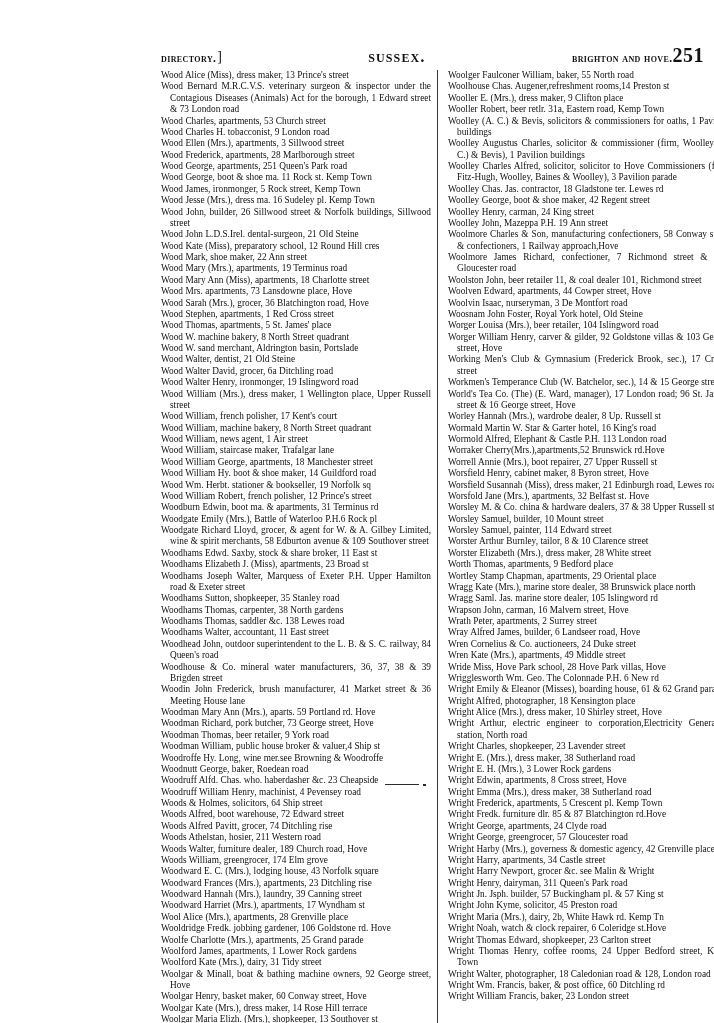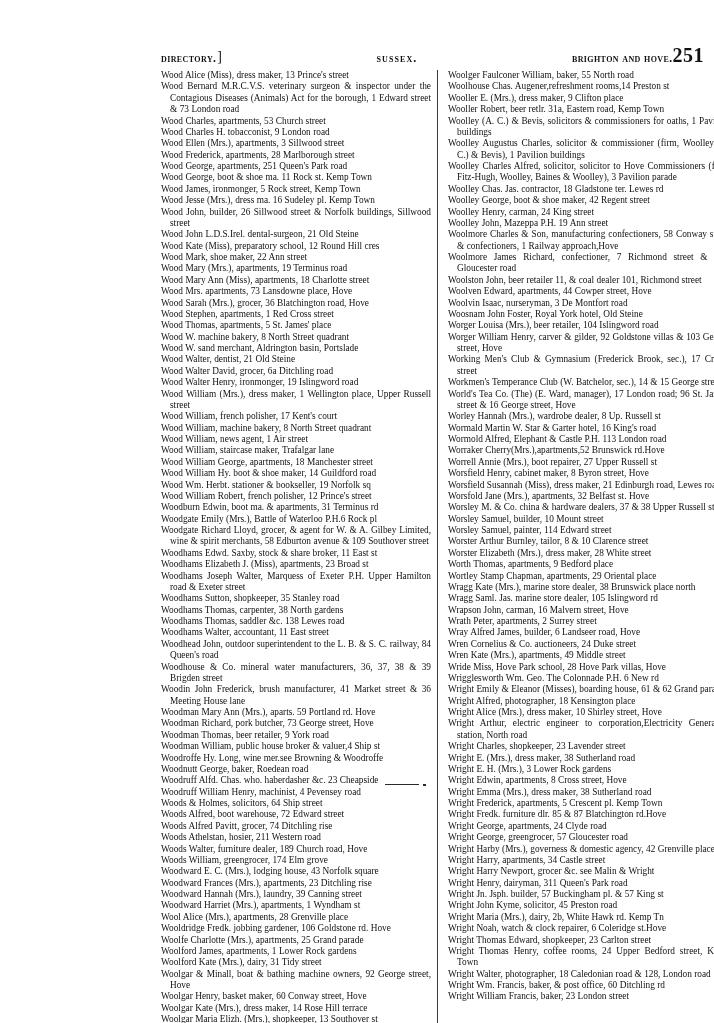--- a/index.html
+++ b/index.html
@@ -63,21 +63,21 @@
     font-weight: 700;
   }
   .rh-bracket {
     font-size: 14px;
     font-weight: 400;
     margin-left: 1px;
     position: relative;
     top: -1px;
   }
   .rh-sussex {
-    font-size: 12px;
+    font-size: 17px;
     font-weight: 700;
     font-variant: small-caps;
     text-transform: lowercase;
     letter-spacing: 1.1px;
   }
   .rh-place {
     font-size: 11.5px;
     font-weight: 700;
     font-variant: small-caps;
     text-transform: lowercase;
@@ -245,21 +245,21 @@
         <li class="entry">Woodruff William Henry, machinist, 4 Pevensey road</li>
         <li class="entry">Woods &amp; Holmes, solicitors, 64 Ship street</li>
         <li class="entry">Woods Alfred, boot warehouse, 72 Edward street</li>
         <li class="entry">Woods Alfred Pavitt, grocer, 74 Ditchling rise</li>
         <li class="entry">Woods Athelstan, hosier, 211 Western road</li>
         <li class="entry">Woods Walter, furniture dealer, 189 Church road, Hove</li>
         <li class="entry">Woods William, greengrocer, 174 Elm grove</li>
         <li class="entry">Woodward E. C. (Mrs.), lodging house, 43 Norfolk square</li>
         <li class="entry">Woodward Frances (Mrs.), apartments, 23 Ditchling rise</li>
         <li class="entry">Woodward Hannah (Mrs.), laundry, 39 Canning street</li>
-        <li class="entry">Woodward Harriet (Mrs.), apartments, 1 Wyndham st</li>
+        <li class="entry">Woodward Harriet (Mrs.), apartments, 17 Wyndham st</li>
         <li class="entry">Wool Alice (Mrs.), apartments, 28 Grenville place</li>
         <li class="entry">Wooldridge Fredk. jobbing gardener, 106 Goldstone rd. Hove</li>
         <li class="entry">Woolfe Charlotte (Mrs.), apartments, 25 Grand parade</li>
         <li class="entry">Woolford James, apartments, 1 Lower Rock gardens</li>
         <li class="entry">Woolford Kate (Mrs.), dairy, 31 Tidy street</li>
         <li class="entry">Woolgar &amp; Minall, boat &amp; bathing machine owners, 92 George street, Hove</li>
         <li class="entry">Woolgar Henry, basket maker, 60 Conway street, Hove</li>
         <li class="entry">Woolgar Kate (Mrs.), dress maker, 14 Rose Hill terrace</li>
         <li class="entry">Woolgar Maria Elizh. (Mrs.), shopkeeper, 13 Southover st</li>
 

